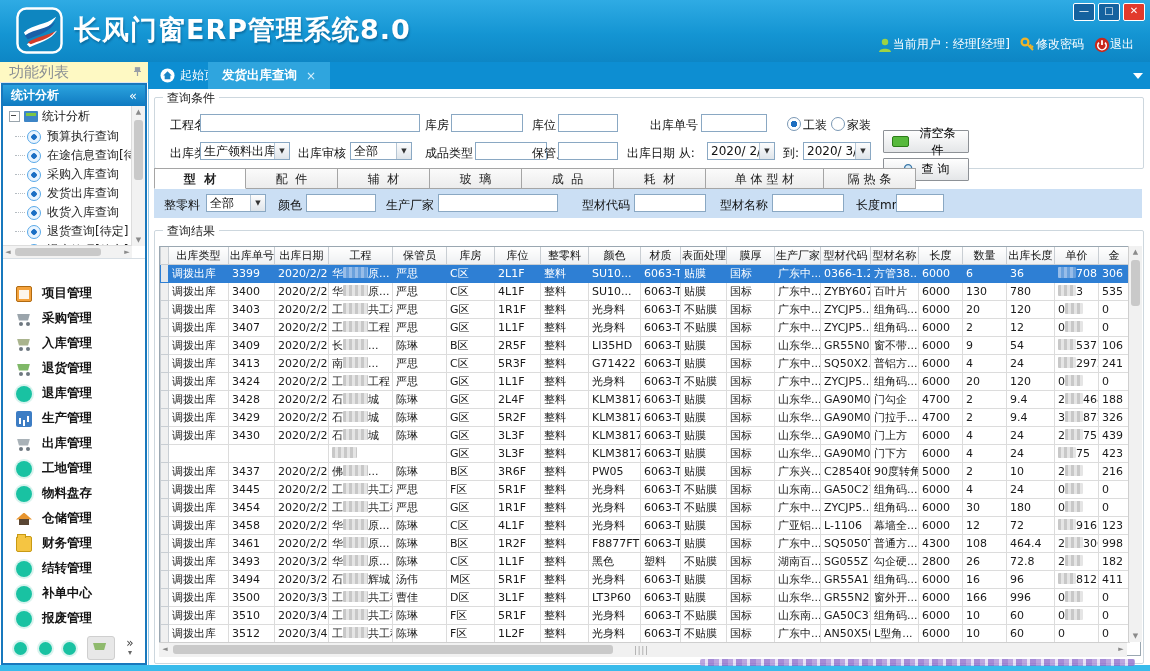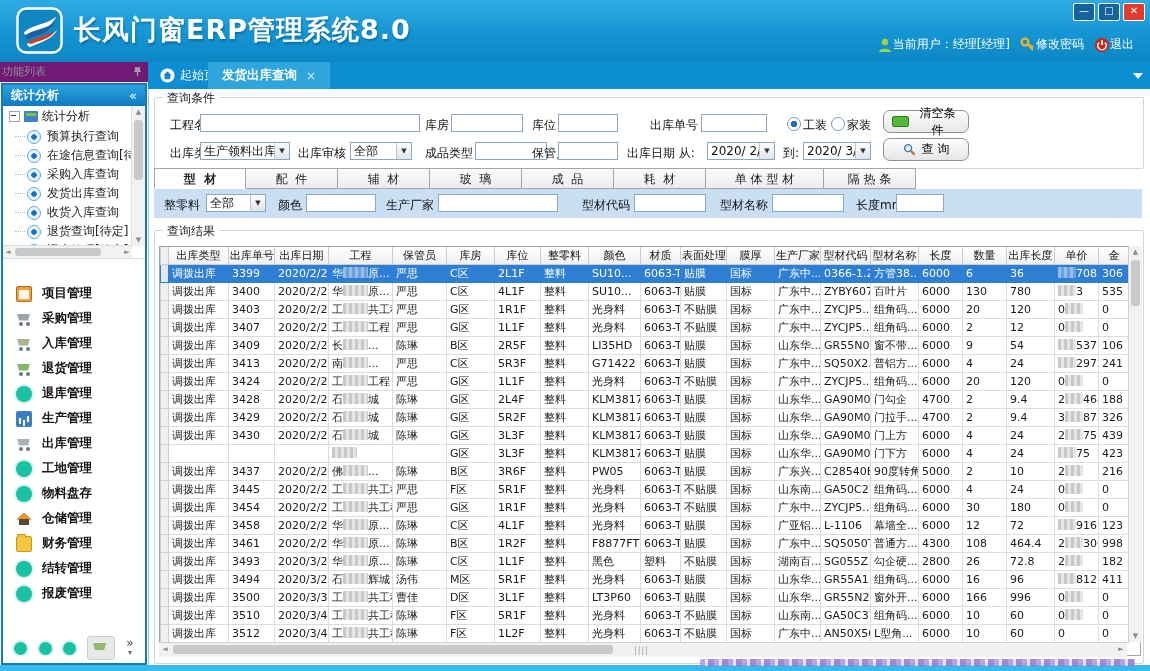--- a/index.html
+++ b/index.html
@@ -12,22 +12,22 @@
   .app-title{position:absolute;left:74px;top:12px;font-size:27px;font-weight:bold;color:#fff;
              letter-spacing:1px;text-shadow:1px 2px 2px rgba(0,60,100,.4);white-space:nowrap;}
   .win-controls{position:absolute;right:5px;top:3px;display:flex;gap:3px;}
   .win-btn{width:20px;height:16px;border:1px solid #fff;border-radius:2px;background:#15629f;
            color:#fff;font-size:10px;line-height:13px;text-align:center;cursor:default;}
   .win-btn.close{background:#e23a2c;font-weight:bold;}
   .userbar{position:absolute;right:16px;top:36px;display:flex;align-items:center;gap:0;color:#fff;font-size:12px;}
   .userbar .gap{width:10px;}
   
   .sidebar{position:absolute;left:0;top:62px;width:148px;height:603px;background:#fff;}
-  .func-header{height:20px;background:#701a75;border-bottom:1px solid #e0e6eb;color:#8a8f94;
-               font-size:11px;line-height:20px;padding-left:2px;position:relative;}
+  .func-header{height:20px;background:#fef9c3;border-bottom:1px solid #e0e6eb;color:#8a8f94;
+               font-size:15px;line-height:20px;padding-left:9px;position:relative;}
   .pin-icon{position:absolute;right:7px;top:4px;width:7px;height:11px;}
   .side-panel{position:absolute;left:1px;top:21px;width:142px;height:578px;border:2px solid #1878bd;background:#fff;}
   .stat-header{height:21px;background:linear-gradient(180deg,#2ba3de,#0f7ac1);color:#fff;font-weight:bold;
                font-size:12px;line-height:21px;padding-left:8px;position:relative;}
   .collapse-glyph{position:absolute;right:8px;top:0;font-weight:normal;font-size:13px;}
   .tree{position:relative;height:152px;border-bottom:1px solid #d7dee4;overflow:hidden;}
   .tree-root{display:flex;align-items:center;height:21px;padding-left:6px;font-size:12px;gap:4px;white-space:nowrap;}
   .expander{width:9px;height:9px;border:1px solid #9aa5ad;background:#fff;position:relative;flex:none;}
   .expander::before{content:"";position:absolute;left:1px;top:3px;width:5px;height:1px;background:#444;}
   .root-icon{width:14px;height:11px;background:#3d85c6;border-radius:1px;position:relative;flex:none;}
@@ -93,23 +93,23 @@
   #result-group{left:5px;top:141px;width:988px;height:432px;}
   .lbl{position:absolute;font-size:12px;color:#111;white-space:nowrap;}
   .txt{position:absolute;height:18px;border:1px solid #8aa8c3;background:#fff;font-size:12px;padding:0 2px;
        box-sizing:border-box;font-family:inherit;}
   .dd{position:absolute;height:18px;border:1px solid #8aa8c3;background:#fff;font-size:12px;line-height:16px;
       padding-left:3px;box-sizing:border-box;white-space:nowrap;overflow:hidden;}
   .dd::after{content:"▼";position:absolute;right:0;top:0;bottom:0;width:14px;background:linear-gradient(#fdfdfd,#dfe5ea);
       border-left:1px solid #b6c6d4;font-size:7px;color:#333;text-align:center;line-height:16px;}
   .radio{position:absolute;width:12px;height:12px;border-radius:50%;border:1px solid #7a98b5;background:#fff;}
   .radio.checked{background:radial-gradient(circle,#1f6fc0 0 3px,#fff 3.5px);}
-  .btn{position:absolute;height:23px;border:1px solid #8d9196;border-radius:7px;
+  .btn{position:absolute;height:23px;border:1px solid #8d9196;border-radius:1px;
        background:linear-gradient(#fefefe,#e4e6e8);font-size:12px;font-family:inherit;
-       display:flex;align-items:center;justify-content:center;gap:6px;padding:0 8px;}
+       display:flex;align-items:center;justify-content:center;gap:6px;padding:0 8px;margin-top:20px;}
   .icon-eraser{width:16px;height:9px;background:#57b93c;border:1px solid #2c7d18;border-radius:2px;}
   .icon-magnifier{width:13px;height:13px;}
   
   .mtabs{position:absolute;left:5px;top:79px;height:22px;display:flex;}
   .mtab{width:92px;height:21px;border:1px solid #a5a5a5;border-left:none;background:linear-gradient(#fbfbfb,#ececec);
         font-size:12px;text-align:center;line-height:21px;white-space:pre;color:#222;box-sizing:border-box;}
   .mtab:first-child{border-left:1px solid #a5a5a5;}
   .mtab.active{background:#fff;border-bottom:1px solid #fff;font-weight:bold;}
   .mtab.wide{width:118px;}
   .filter-panel{position:absolute;left:5px;top:100px;width:988px;height:29px;background:#cbdff4;}
@@ -278,20 +278,24 @@
             <span class="mod-icon warehouse-icon"></span>
             <span>仓储管理</span>
           </div>
           <div class="module-item">
             <span class="mod-icon folder-icon"></span>
             <span>财务管理</span>
           </div>
           <div class="module-item">
             <span class="mod-icon circle-icon"></span>
             <span>结转管理</span>
+          </div>
+          <div class="module-item">
+            <span class="mod-icon circle-icon"></span>
+            <span>补单中心</span>
           </div>
           <div class="module-item">
             <span class="mod-icon circle-icon"></span>
             <span>报废管理</span>
           </div>
         </div>
       <div class="side-footer">
         <span class="footer-dot"></span>
         <span class="footer-dot"></span>
         <span class="footer-dot"></span>

